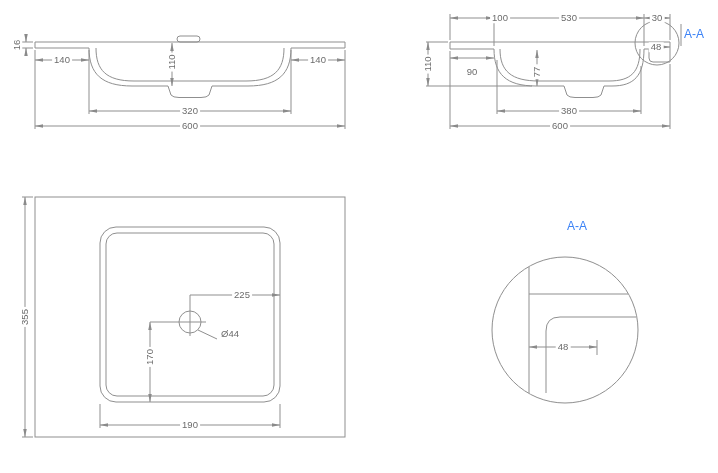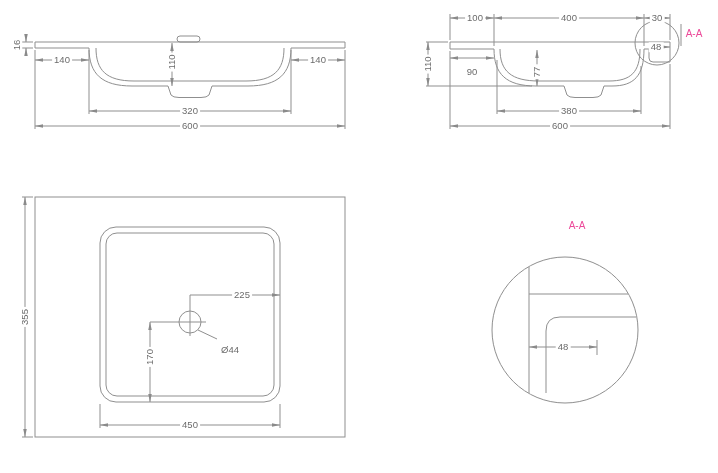--- a/index.html
+++ b/index.html
@@ -2,21 +2,21 @@
 <html><head>
 <meta charset="utf-8">
 <style>
   html,body{margin:0;padding:0;background:#ffffff;}
   .canvas{position:relative;width:718px;height:473px;background:#fff;
           font-family:"Liberation Sans",sans-serif;overflow:hidden;}
   .canvas svg{position:absolute;left:0;top:0;}
   .dim{position:absolute;transform:translate(-50%,-50%);background:#fff;color:#6b6b6b;
        font-size:9.5px;line-height:1;padding:0 2px;white-space:nowrap;}
   .dim.rot{transform:translate(-50%,-50%) rotate(-90deg);}
-  .dim.lg{font-size:10px;background:transparent;color:#ec4899;padding:0;}
+  .dim.lg{font-size:12px;background:transparent;color:#3b82f6;padding:0;}
 </style>
 </head>
 <body>
 
 <div class="canvas">
 
   <svg width="718" height="473" viewBox="0 0 718 473">
     <defs>
       <marker id="arr" viewBox="0 0 10 10" refX="10" refY="5" markerWidth="8" markerHeight="8" orient="auto-start-reverse">
         <path d="M0,2.8 L10,5 L0,7.2 Z" fill="#8a8a8a"></path>
@@ -89,33 +89,33 @@
     </g>
   </svg>
 
   <span class="dim rot" style="left:17px;top:45px">16</span>
   <span class="dim" style="left:62px;top:60px">140</span>
   <span class="dim rot" style="left:172px;top:62px">110</span>
   <span class="dim" style="left:318px;top:60px">140</span>
   <span class="dim" style="left:190px;top:111px">320</span>
   <span class="dim" style="left:190px;top:126px">600</span>
 
-  <span class="dim" style="left:475px;top:18px">100</span>
-  <span class="dim" style="left:569px;top:18px">400</span>
+  <span class="dim" style="left:500px;top:18px">100</span>
+  <span class="dim" style="left:569px;top:18px">530</span>
   <span class="dim" style="left:657px;top:18px">30</span>
   <span class="dim rot" style="left:428px;top:64px">110</span>
   <span class="dim" style="left:472px;top:72px">90</span>
   <span class="dim rot" style="left:537px;top:72px">77</span>
   <span class="dim" style="left:656px;top:47px">48</span>
   <span class="dim lg" style="left:694px;top:34px">A-A</span>
   <span class="dim" style="left:569px;top:111px">380</span>
   <span class="dim" style="left:560px;top:126px">600</span>
 
   <span class="dim rot" style="left:25px;top:317px">355</span>
   <span class="dim" style="left:242px;top:295px">225</span>
-  <span class="dim" style="left:230px;top:350px">Ø44</span>
+  <span class="dim" style="left:230px;top:334px">Ø44</span>
   <span class="dim rot" style="left:150px;top:357px">170</span>
-  <span class="dim" style="left:190px;top:425px">450</span>
+  <span class="dim" style="left:190px;top:425px">190</span>
 
   <span class="dim lg" style="left:577px;top:226px">A-A</span>
   <span class="dim" style="left:563px;top:347px">48</span>
 
 </div>
 
 </body></html>

